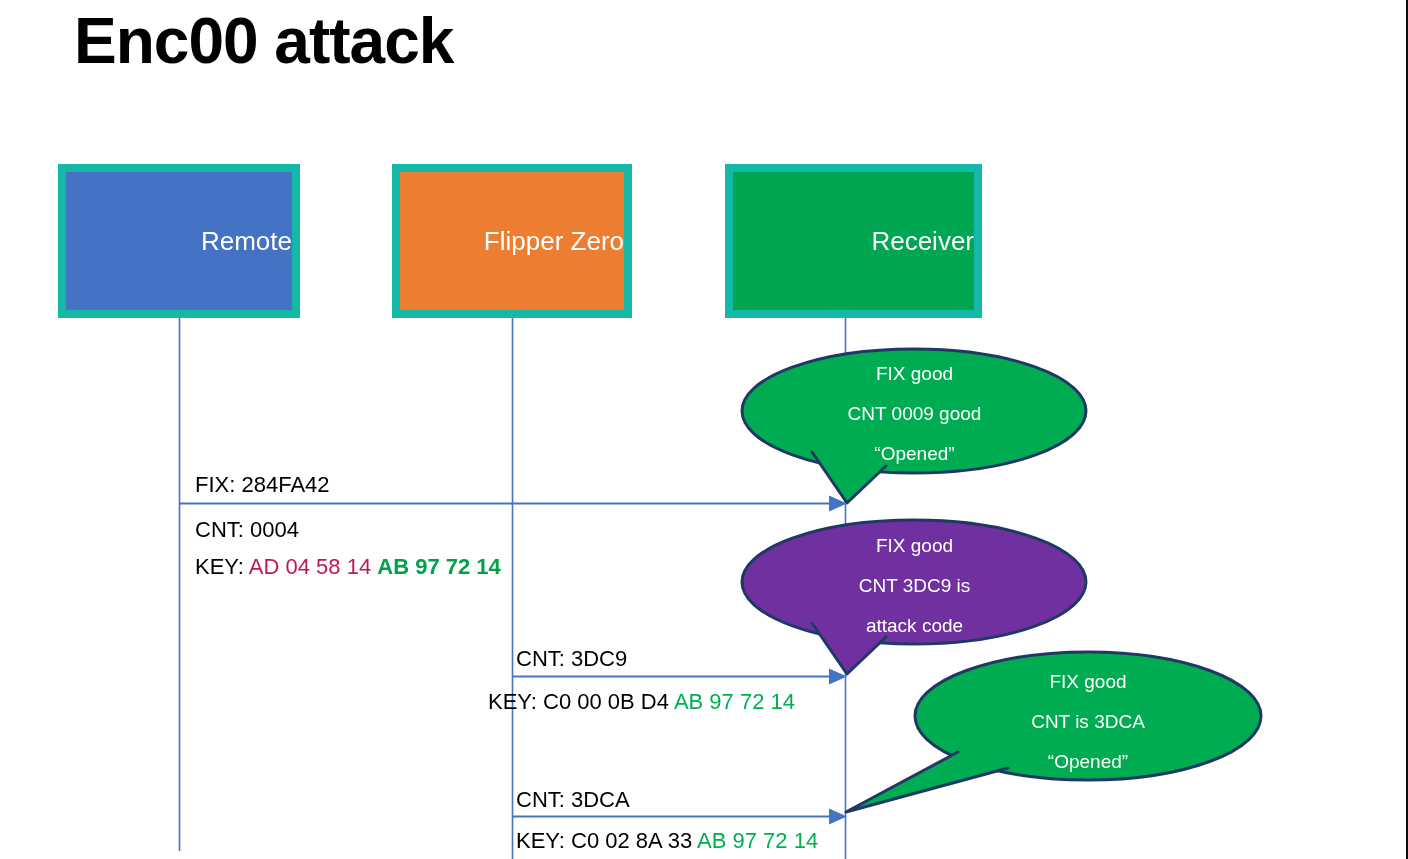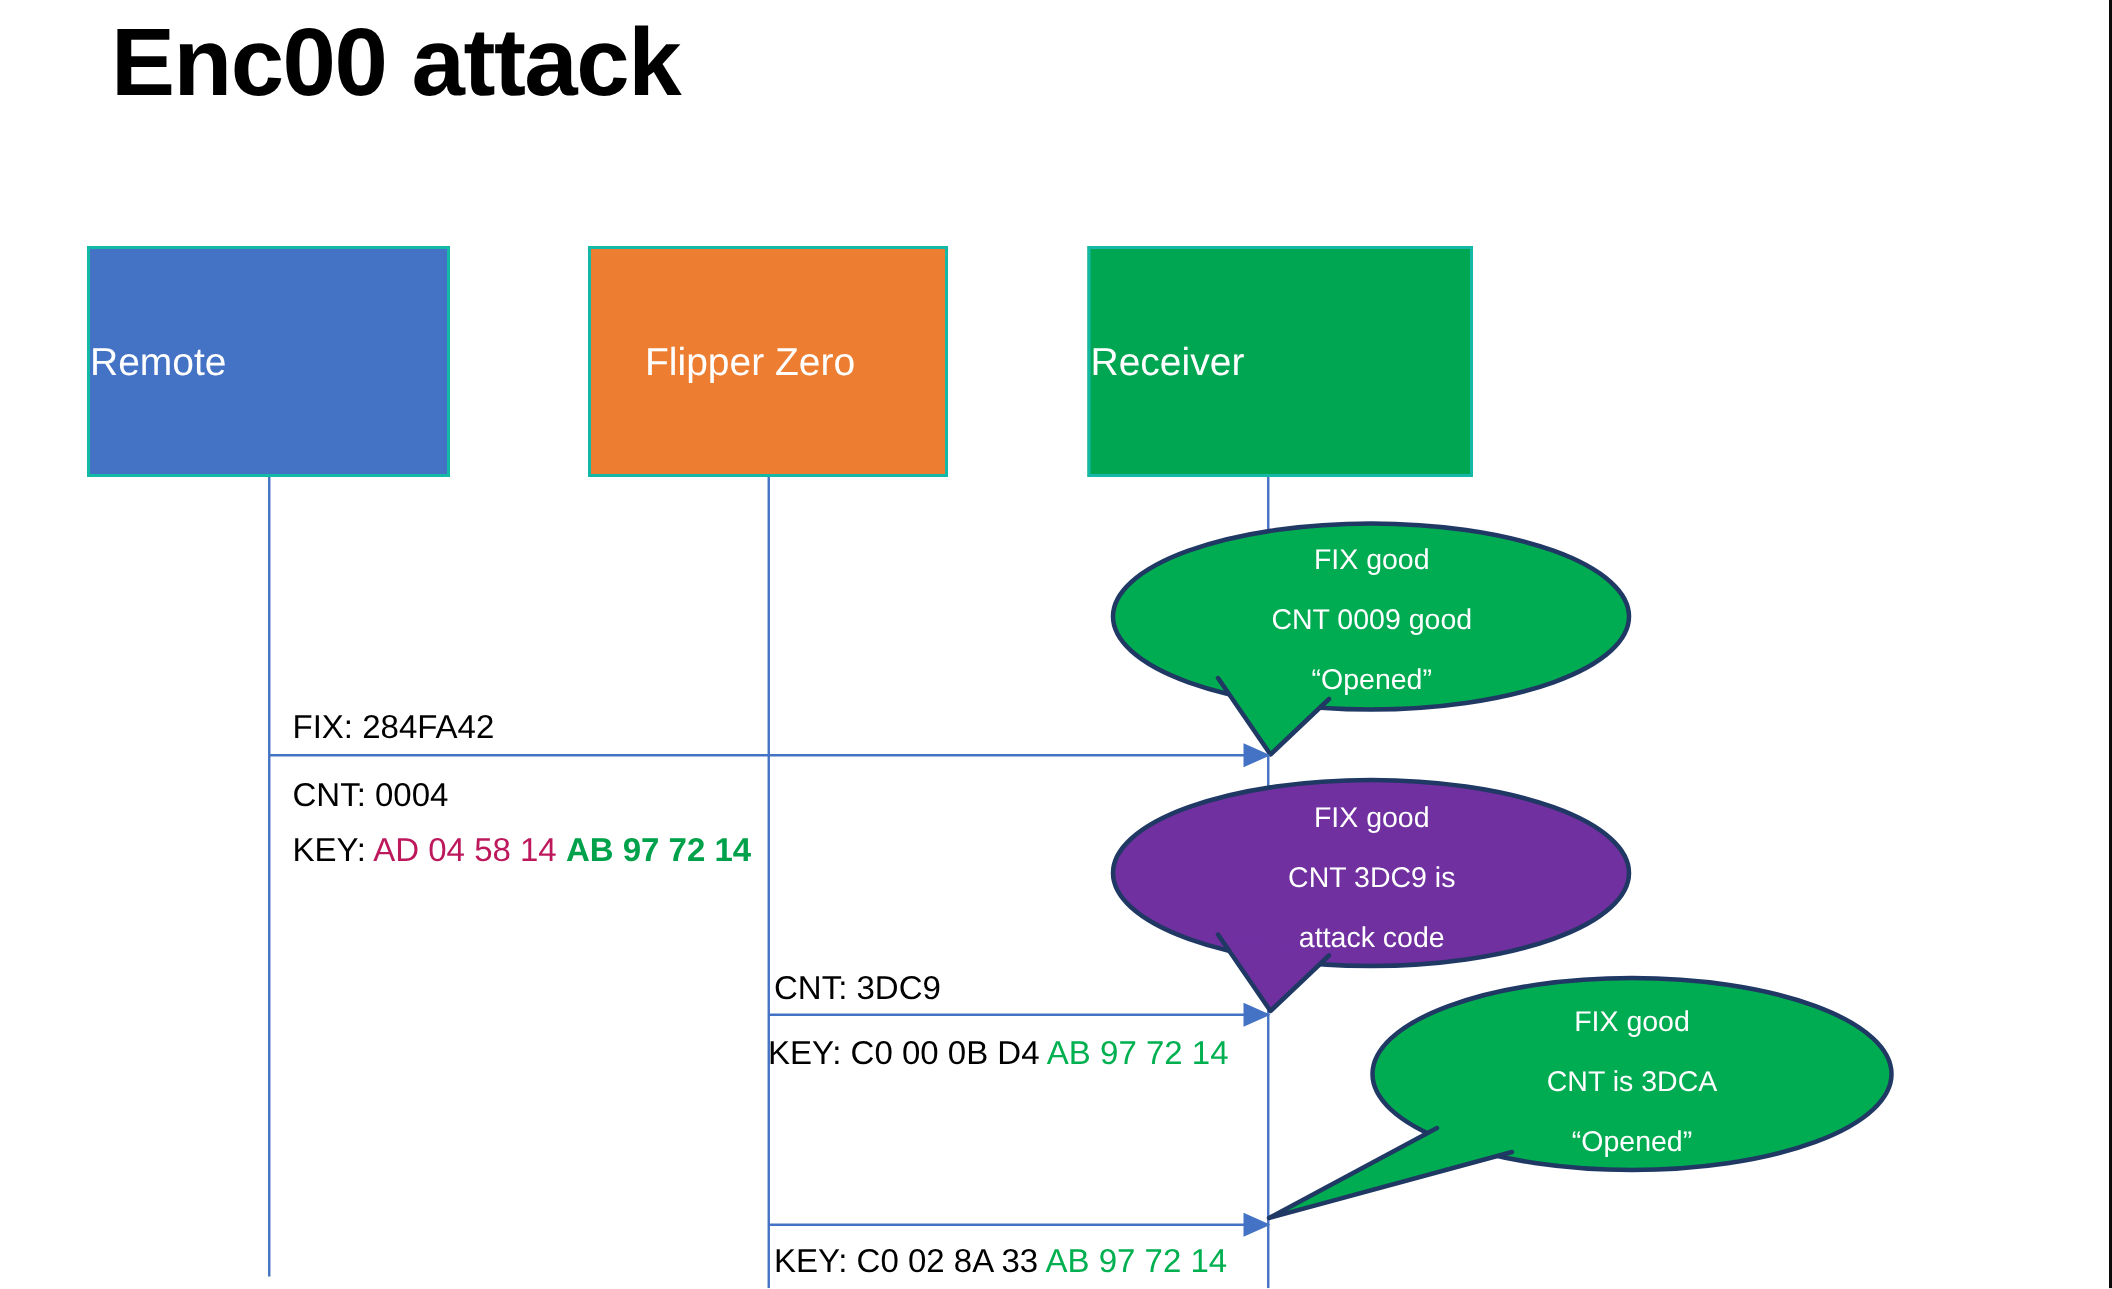--- a/index.html
+++ b/index.html
@@ -11,21 +11,21 @@
     font-family:"Liberation Sans", sans-serif;
   }
   .title{
     position:absolute;left:74px;top:4px;
     font-size:64px;font-weight:700;color:#000000;
     letter-spacing:-1px;white-space:nowrap;
   }
   svg.layer{position:absolute;left:0;top:0;z-index:1;}
   .actor{
     position:absolute;top:164px;height:154px;box-sizing:border-box;
-    border:2px solid #14b8a6;display:flex;align-items:center;justify-content:flex-start;
+    border:8px solid #14b8a6;display:flex;align-items:center;justify-content:flex-end;
     z-index:2;
   }
   .actor span{color:#ffffff;font-size:26px;white-space:nowrap;}
   .actor.remote{left:58px;width:242px;background:#4472C4;}
   .actor.flipper{left:392px;width:240px;background:#ED7D31;padding-left:36px;}
   .actor.receiver{left:725px;width:257px;background:#00A651;}
   .msg{
     position:absolute;z-index:3;color:#000000;
     font-size:22px;line-height:37px;white-space:nowrap;
   }
@@ -103,24 +103,27 @@
   <div class="msg" style="left:195px;top:511px;">
     <div>CNT: 0004</div>
     <div>
       <span>KEY: </span><span class="key-red">AD 04 58 14 </span><span class="key-green bold">AB 97 72 14</span>
     </div>
   </div>
 
   <div class="msg" style="left:516px;top:640px;">
     <span>CNT: 3DC9</span>
   </div>
-  <div class="msg" style="left:512px;top:683px;">
+  <div class="msg" style="left:488px;top:683px;">
     <span>KEY: C0 00 0B D4 </span><span class="key-green">AB 97 72 14</span>
   </div>
 
+  <div class="msg" style="left:516px;top:781px;">
+    <span>CNT: 3DCA</span>
+  </div>
   <div class="msg" style="left:516px;top:822px;">
     <span>KEY: C0 02 8A 33 </span><span class="key-green">AB 97 72 14</span>
   </div>
 
   <div class="callout-text" style="left:742px;top:354px;width:345px;">
     <div>FIX good</div>
     <div>CNT 0009 good</div>
     <div>“Opened”</div>
   </div>
   <div class="callout-text" style="left:742px;top:526px;width:345px;">

